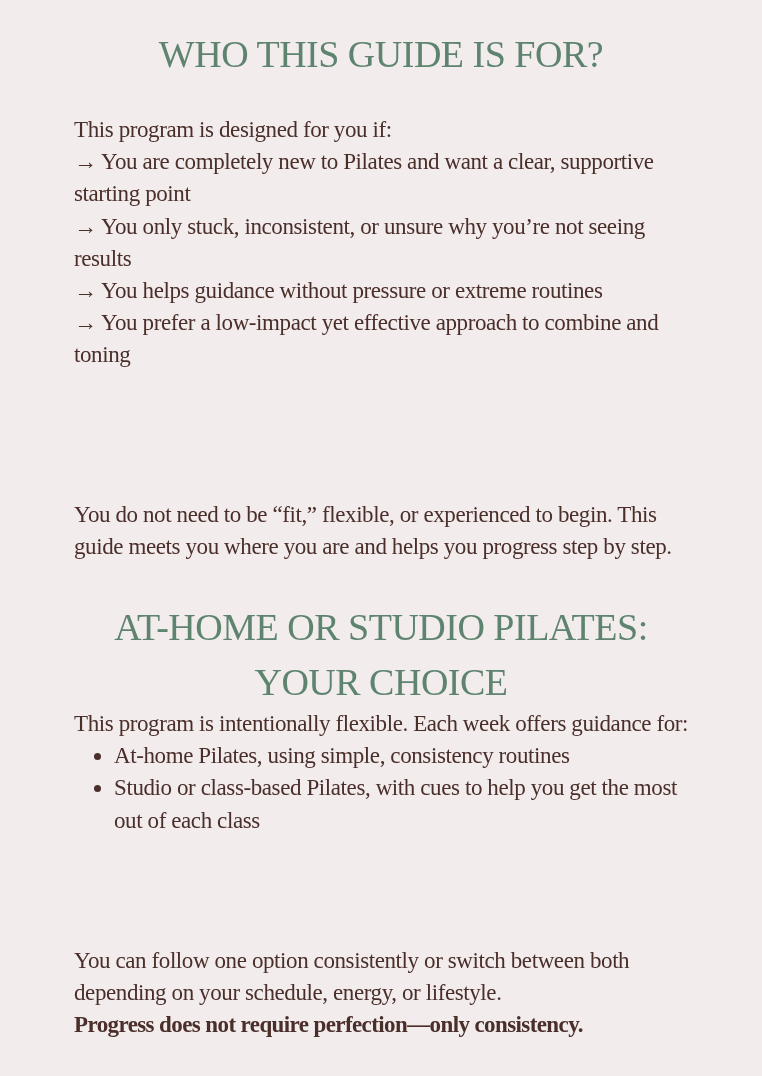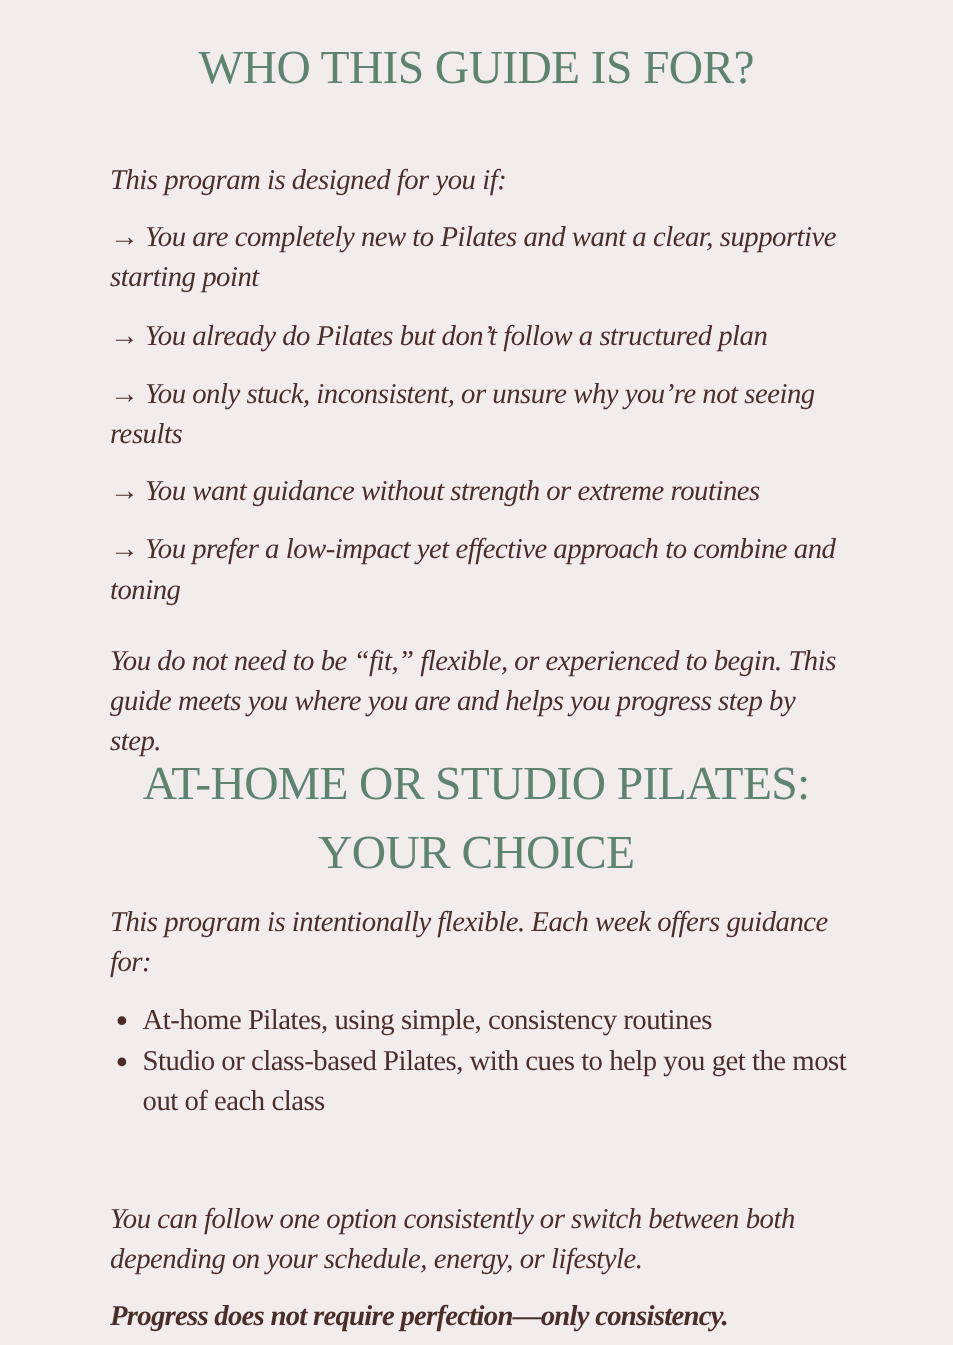--- a/index.html
+++ b/index.html
@@ -11,41 +11,40 @@
   }
   .page { position: relative; width: 746px; height: 1076px; }
   h1 {
     margin: 0; font-weight: normal; text-align: center;
     color: #5e8470; font-size: 38px; letter-spacing: -0.5px;
     font-family: "Liberation Serif", serif;
   }
   .h1a { position: absolute; top: 30px; left: 0; width: 762px; line-height: 48px; }
   .h1b { position: absolute; top: 600px; left: 0; width: 762px; line-height: 55px; }
   .text { position: absolute; left: 74px; width: 620px; font-size: 23px; line-height: 32.2px; letter-spacing: -0.4px; }
-  .p { margin: 14px; font-style: italic; }
+  .p { margin: 0; }
   .sec1 { top: 114px; }
   .sec2 { top: 499px; }
   .sec3 { top: 708px; }
   .sec4 { top: 945px; }
   ul { margin: 0; padding-left: 40px; }
   li { margin: 0; }
   .bold { font-weight: bold; letter-spacing: -0.6px; }
 </style>
 </head>
 <body>
 
 <div class="page">
   <h1 class="h1a">WHO THIS GUIDE IS FOR?</h1>
 
   <div class="text sec1">
     <p class="p">This program is designed for you if:</p>
     <p class="p">→ You are completely new to Pilates and want a clear, supportive starting point</p>
-    <p class="p">→ You already do Pilates but don’t follow a structured plan</p>
     <p class="p">→ You only stuck, inconsistent, or unsure why you’re not seeing results</p>
-    <p class="p">→ You want guidance without strength or extreme routines</p>
+    <p class="p">→ You helps guidance without pressure or extreme routines</p>
     <p class="p">→ You prefer a low-impact yet effective approach to combine and toning</p>
   </div>
 
   <div class="text sec2">
     <p class="p">You do not need to be “fit,” flexible, or experienced to begin. This guide meets you where you are and helps you progress step by step.</p>
   </div>
 
   <h1 class="h1b">
     <span>AT-HOME OR STUDIO PILATES:</span><br>
     <span>YOUR CHOICE</span>

